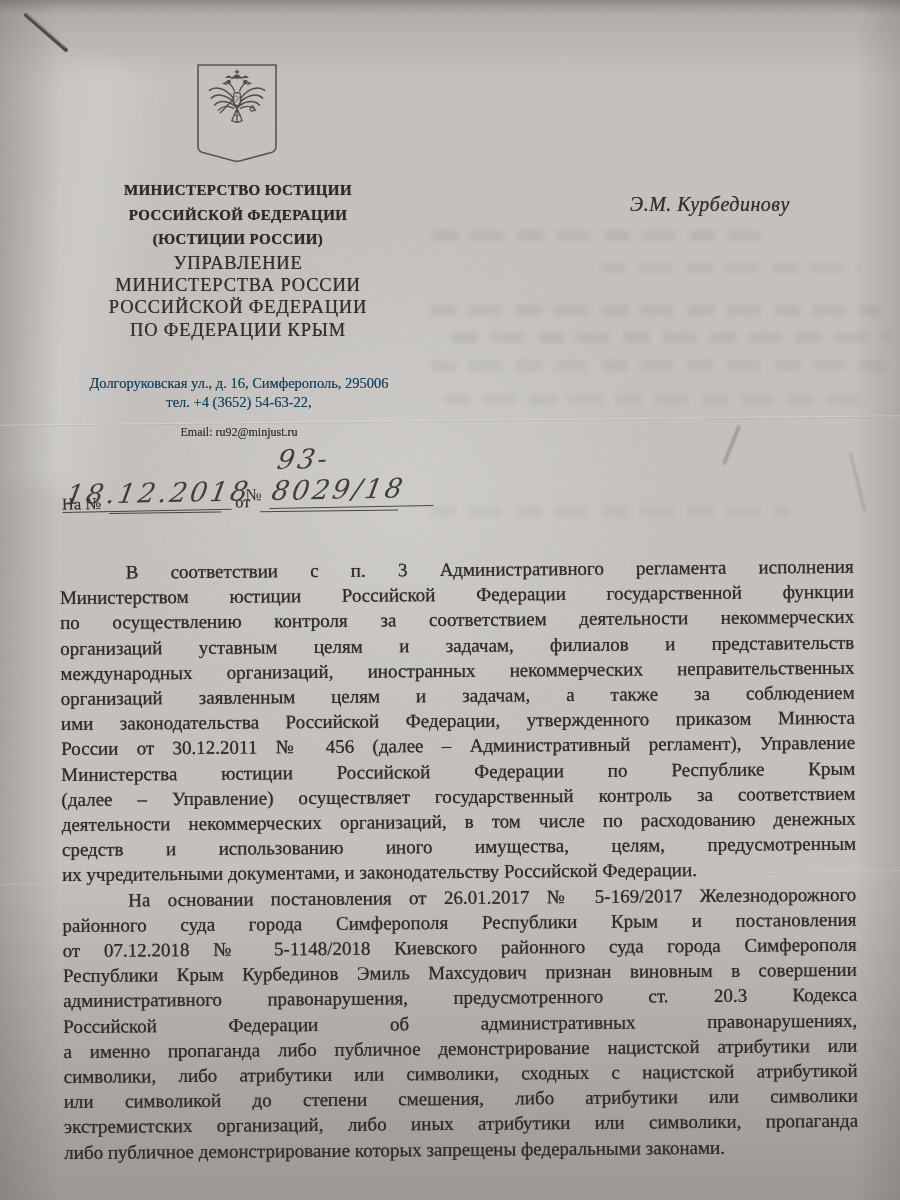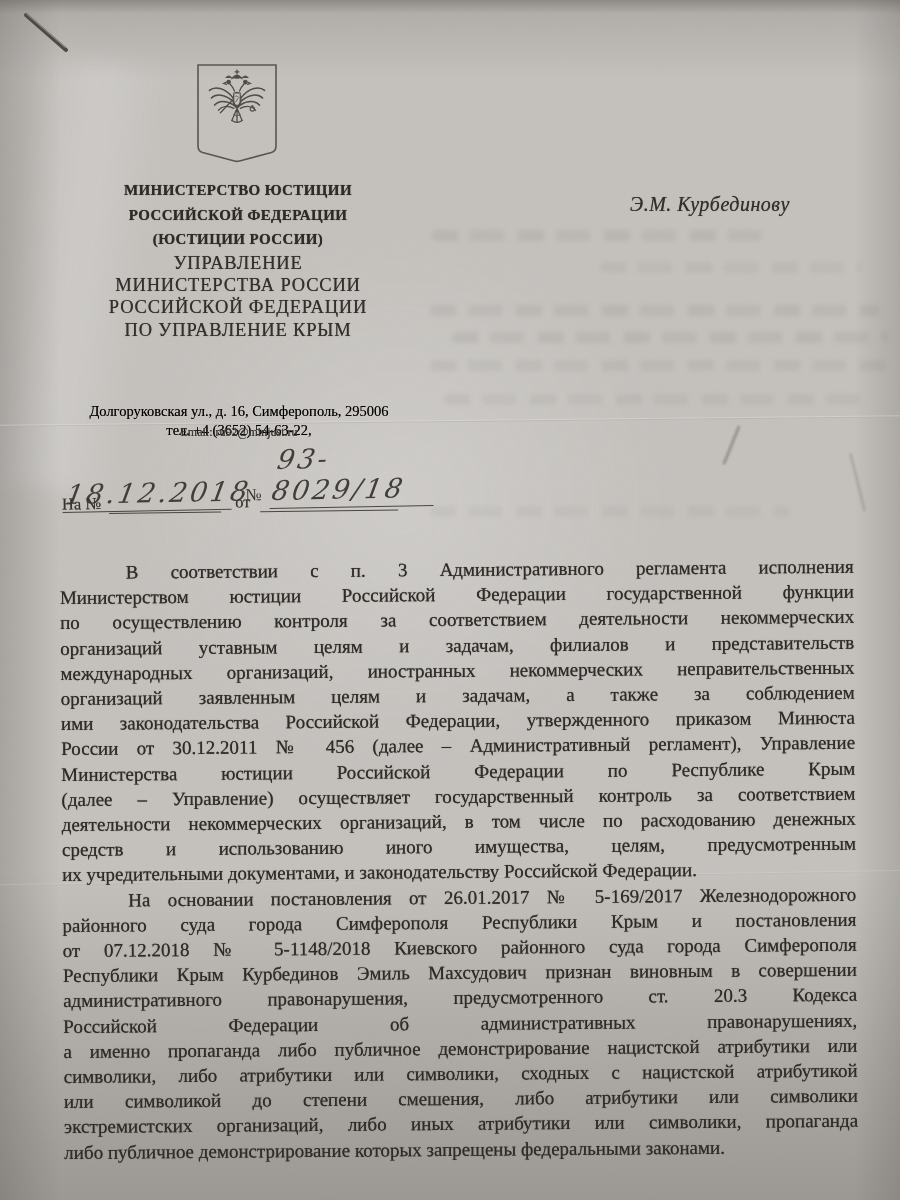--- a/index.html
+++ b/index.html
@@ -40,21 +40,21 @@
   .staple{position:absolute;left:20px;top:10px;width:56px;height:48px;}
   
   .emblem{position:absolute;left:195px;top:62px;width:84px;height:102px;opacity:.88;}
   
   .org{position:absolute;left:58px;top:178px;width:360px;text-align:center;}
   .ministry{font-weight:bold;font-size:15px;line-height:24.5px;letter-spacing:.4px;color:#2e2a26;
     text-shadow:0 0 .8px rgba(46,42,38,.85);}
   .department{font-size:18.5px;line-height:22.4px;letter-spacing:.8px;color:#332f2a;
     text-shadow:0 0 .7px rgba(51,47,42,.8);}
   .addrblock{position:absolute;left:40px;top:374px;width:398px;text-align:center;
-    font-size:14.5px;line-height:19px;color:#000000;text-shadow:0 0 .6px rgba(58,54,47,.75);margin-top:28px;}
+    font-size:14.5px;line-height:19px;color:#0c4a6e;text-shadow:0 0 .6px rgba(58,54,47,.75);}
   .email{position:absolute;left:40px;top:425px;width:398px;text-align:center;
     font-size:12px;color:#3a362f;text-shadow:0 0 .6px rgba(58,54,47,.75);}
   .addressee{position:absolute;left:560px;top:193px;width:300px;text-align:center;
     font-size:20px;letter-spacing:.5px;color:#332f2a;text-shadow:0 0 .7px rgba(51,47,42,.8);font-style:italic;}
   
   .refrow{position:absolute;left:62px;top:444px;width:420px;transform:rotate(-1.1deg);}
   .hand{font-family:"DejaVu Serif","Liberation Serif",serif;font-style:italic;
     font-size:27px;letter-spacing:3px;color:#423e39;transform:skewX(-11deg);display:inline-block;}
   .hw-date{display:inline-block;width:165px;border-bottom:1.6px solid #4a463f;padding:0 0 2px 4px;}
   .nosign{display:inline-block;font-size:17px;margin:0 8px 0 14px;vertical-align:bottom;padding-bottom:4px;}
@@ -150,21 +150,21 @@
   <div class="org">
     <div class="ministry">
       <div>МИНИСТЕРСТВО ЮСТИЦИИ</div>
       <div>РОССИЙСКОЙ ФЕДЕРАЦИИ</div>
       <div>(ЮСТИЦИИ РОССИИ)</div>
     </div>
     <div class="department">
       <div>УПРАВЛЕНИЕ</div>
       <div>МИНИСТЕРСТВА РОССИИ</div>
       <div>РОССИЙСКОЙ ФЕДЕРАЦИИ</div>
-      <div>ПО УПРАВЛЕНИЕ КРЫМ</div>
+      <div>ПО ФЕДЕРАЦИИ КРЫМ</div>
     </div>
   </div>
 
   <div class="addrblock">
     <div>Долгоруковская ул., д. 16, Симферополь, 295006</div>
     <div>тел. +4 (3652) 54-63-22,</div>
   </div>
   <div class="email">Email: ru92@minjust.ru</div>
 
   <div class="addressee">Э.М. Курбединову</div>

